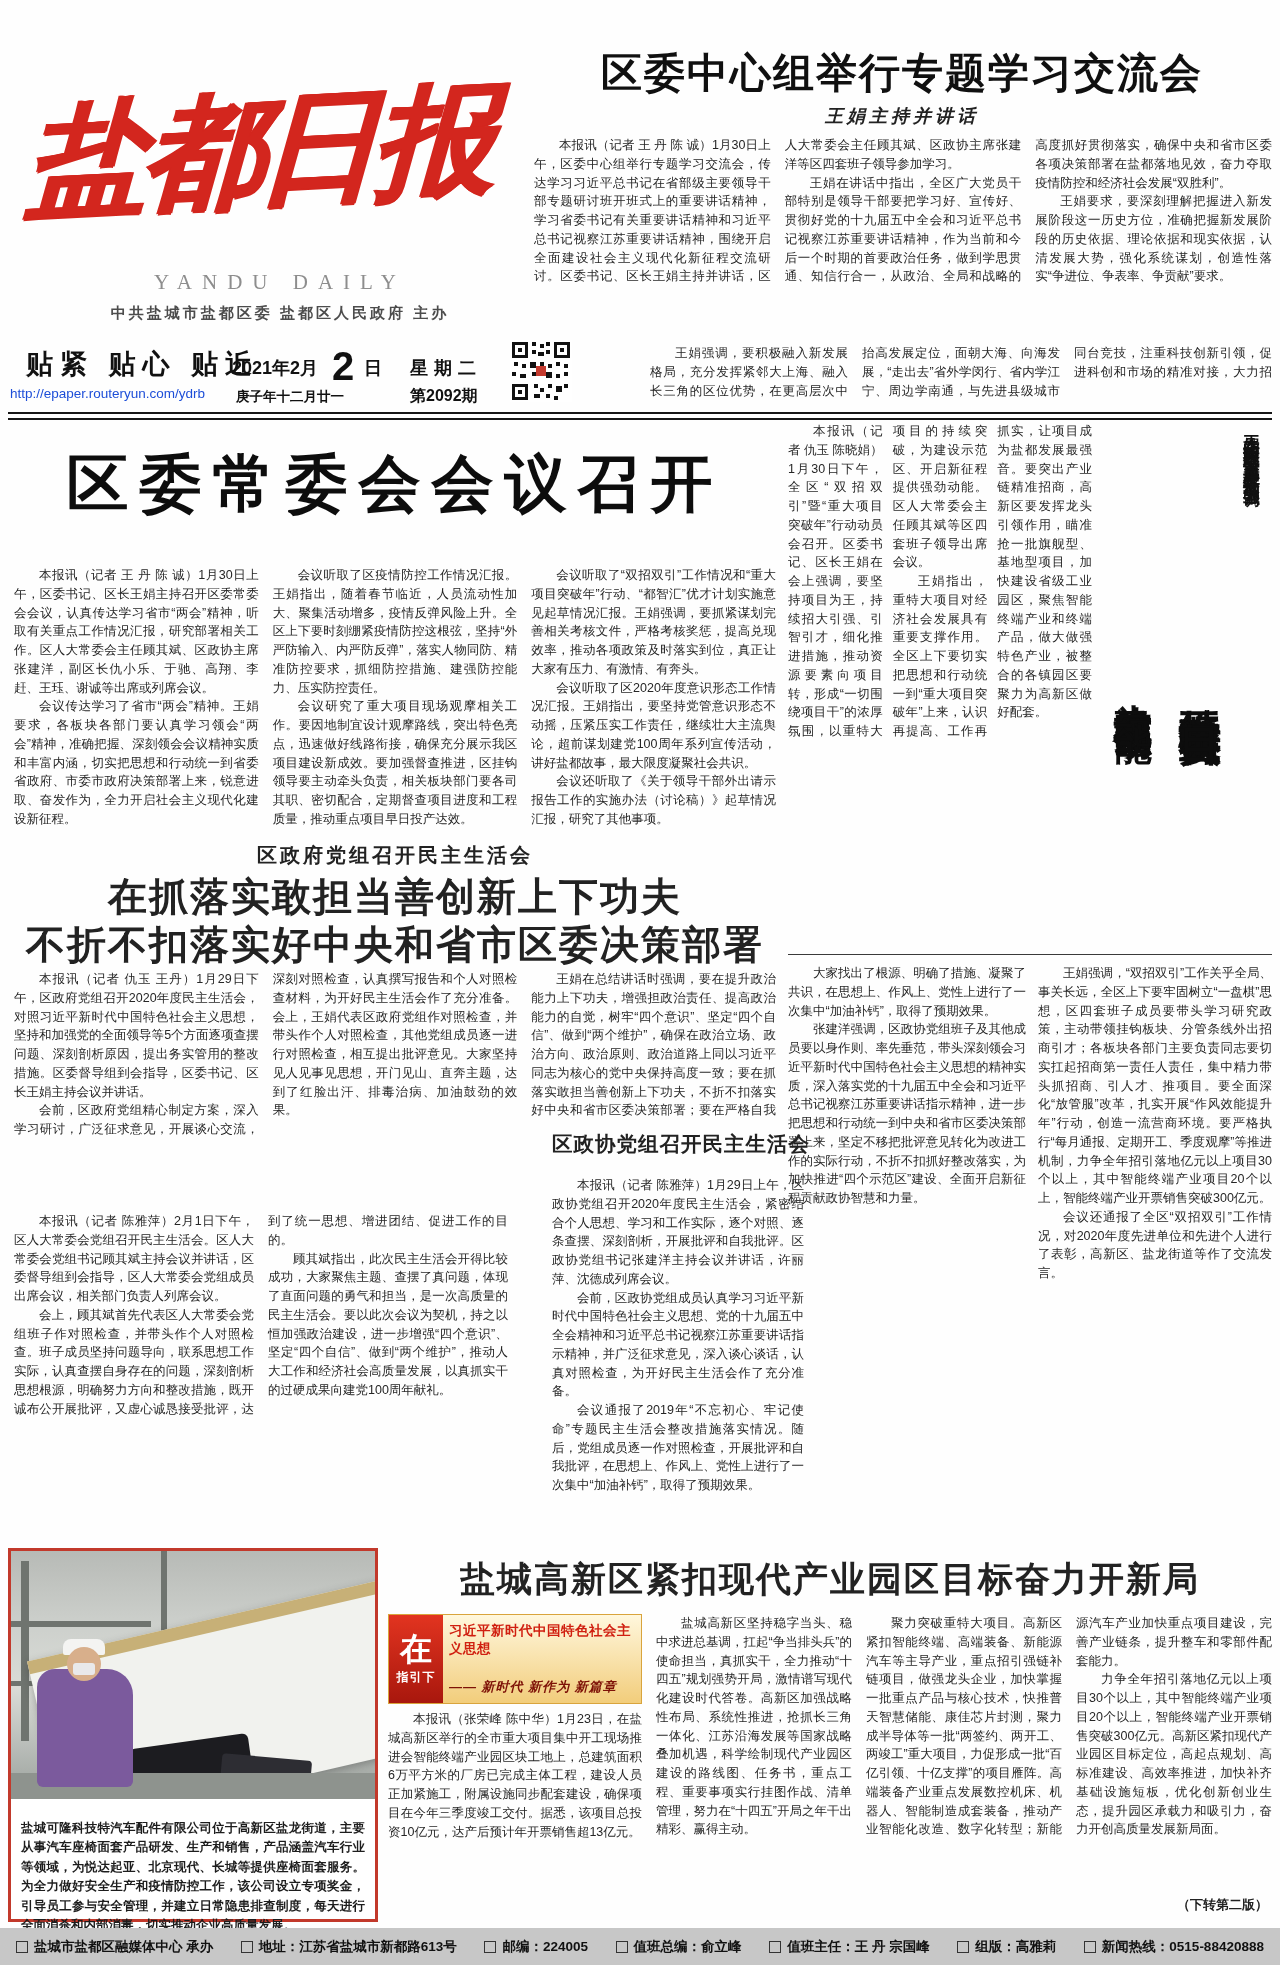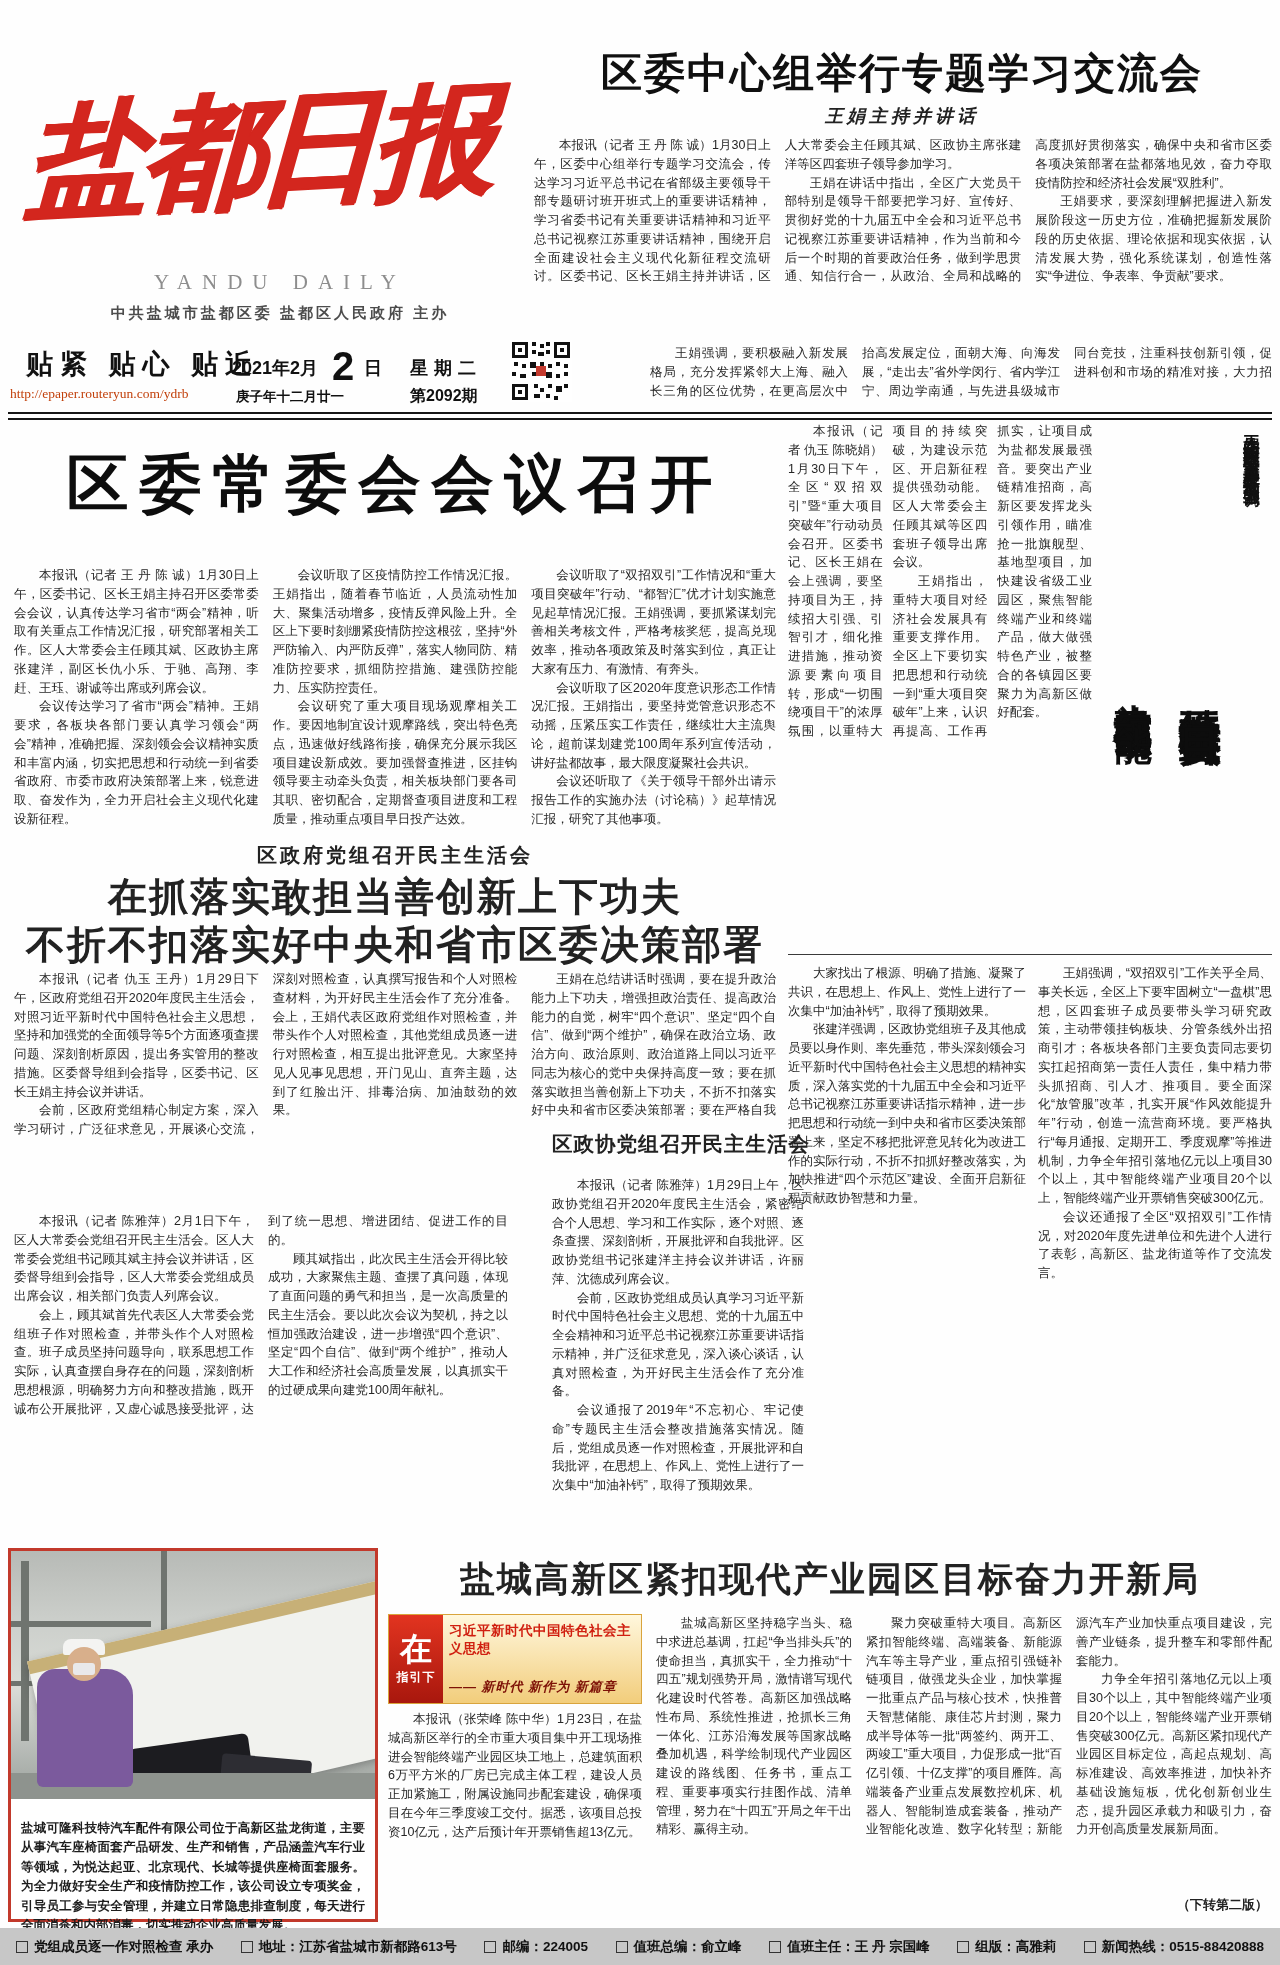--- a/index.html
+++ b/index.html
@@ -8,21 +8,21 @@
   .abs{position:absolute;}
   
   .m-title{font-family:"DejaVu Serif",serif;font-style:italic;font-weight:900;
            font-size:122px;color:#d3261e;letter-spacing:-6px;white-space:nowrap;
            transform:rotate(-3deg) skewX(-5deg);
            text-shadow:1.5px 0 #d3261e,-1.5px 0 #d3261e,0 1.5px #d3261e;}
   .m-eng{font-family:"Liberation Serif",serif;color:#8d8d8d;font-size:21px;letter-spacing:10px;text-align:center;}
   .m-sponsor{font-size:15px;font-weight:bold;color:#4c4c4c;letter-spacing:3px;text-align:center;}
   
   .slogan{font-size:27px;font-weight:900;letter-spacing:7px;color:#111;}
-  .url{font-family:Liberation Serif, serif;font-size:13.5px;color:#c2410c;}
+  .url{font-family:Liberation Sans, sans-serif;font-size:13.5px;color:#1d4ed8;}
   .dl-sm{font-size:18px;font-weight:600;color:#111;}
   .dl-day{font-size:40px;font-weight:600;color:#111;line-height:1;}
   .dl-week{font-size:18px;font-weight:600;letter-spacing:6px;color:#111;}
   .dl-lunar{font-size:13.5px;font-weight:600;color:#111;}
   .dl-issue{font-size:16px;font-weight:700;color:#111;}
   
   .drule{height:4px;border-top:2px solid #161616;border-bottom:2px solid #161616;}
   .srule{height:0;border-top:1px solid #3a3a3a;}
   
   .jt{font-size:12.5px;line-height:1.5;text-align:justify;color:#262626;overflow:hidden;}
@@ -276,21 +276,21 @@
           <p>力争全年招引落地亿元以上项目30个以上，其中智能终端产业项目20个以上，智能终端产业开票销售突破300亿元。高新区紧扣现代产业园区目标定位，高起点规划、高标准建设、高效率推进，加快补齐基础设施短板，优化创新创业生态，提升园区承载力和吸引力，奋力开创高质量发展新局面。</p>
         </div>
     </div>
     <div class="abs turnpage" style="right:4px;top:344px;width:200px;">（下转第二版）</div>
   </div>
 
   <div class="abs footer" style="left:0;top:1928px;width:1280px;height:37px;">
 
       <span class="f-item">
         <span class="f-sq"></span>
-        <span>党组成员逐一作对照检查 承办</span>
+        <span>盐城市盐都区融媒体中心 承办</span>
       </span>
 
       <span class="f-item">
         <span class="f-sq"></span>
         <span>地址：江苏省盐城市新都路613号</span>
       </span>
 
       <span class="f-item">
         <span class="f-sq"></span>
         <span>邮编：224005</span>

